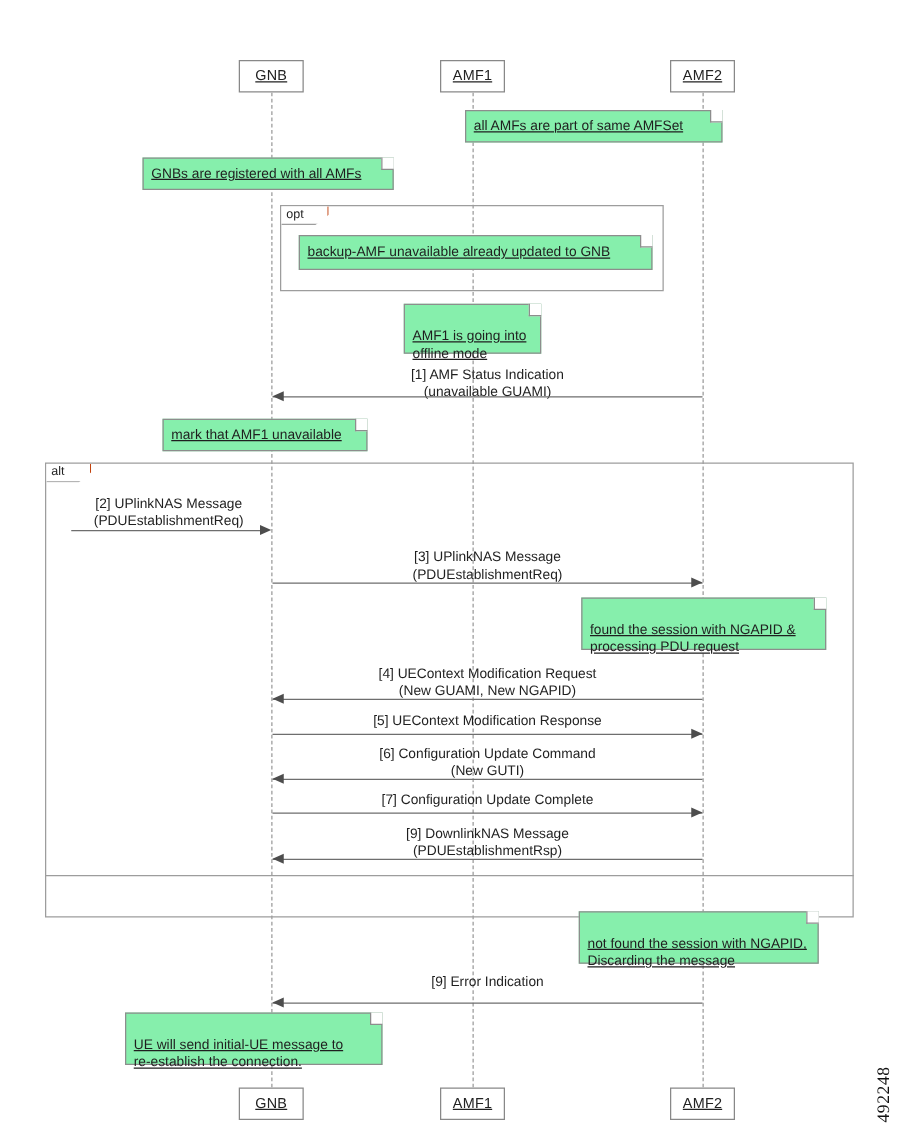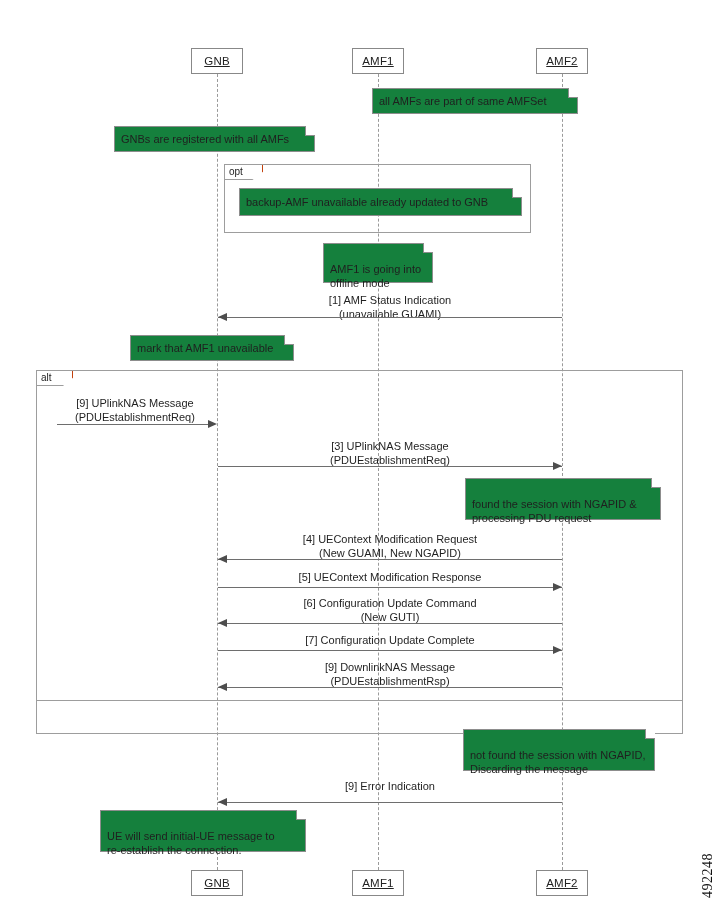--- a/index.html
+++ b/index.html
@@ -71,27 +71,28 @@
   .fragment-divider {
     position: absolute;
     height: 0;
     border-top: 1px solid #9d9d9d;
   }
 
   
   .note {
     position: absolute;
     box-sizing: border-box;
-    background: #15803d;
+    background: #86efac;
     border: 1px solid #8d8d8d;
     font-size: 11px;
     line-height: 14px;
     color: #1f1f1f;
     padding: 4px 7px 4px 6px;
     white-space: pre-line;
+    text-decoration: underline;
   }
   .note::after {
     content: "";
     position: absolute;
     top: -1px;
     right: -1px;
     width: 9px;
     height: 9px;
     background: #ffffff;
     border-left: 1px solid #8d8d8d;
@@ -184,21 +185,21 @@
 
   <div class="note" style="left:130px; top:335px; width:164px; height:26px; display:flex; align-items:center;">
     <span class="note-text">mark that AMF1 unavailable</span>
   </div>
 
   <div class="fragment" style="left:36px; top:370px; width:647px; height:364px;">
     <div class="fragment-tab" style="width:36px;">alt</div>
   </div>
   <div class="fragment-divider" style="left:36px; top:700px; width:647px;"></div>
 
-  <div class="msg-label" style="left:55px; top:397px; width:160px;">[9] UPlinkNAS Message
+  <div class="msg-label" style="left:55px; top:397px; width:160px;">[2] UPlinkNAS Message
 (PDUEstablishmentReq)</div>
   <div class="msg-line" style="left:57px; top:424px; width:152px;"></div>
   <div class="arrowhead right" style="left:208px; top:419.5px;"></div>
 
   <div class="msg-label" style="left:218px; top:440px; width:344px;text-align:center;">[3] UPlinkNAS Message
 (PDUEstablishmentReq)</div>
   <div class="msg-line" style="left:218px; top:466px; width:344px;"></div>
   <div class="arrowhead right" style="left:553px; top:461.5px;"></div>
 
   <div class="note" style="left:465px; top:478px; width:196px; height:42px;">

